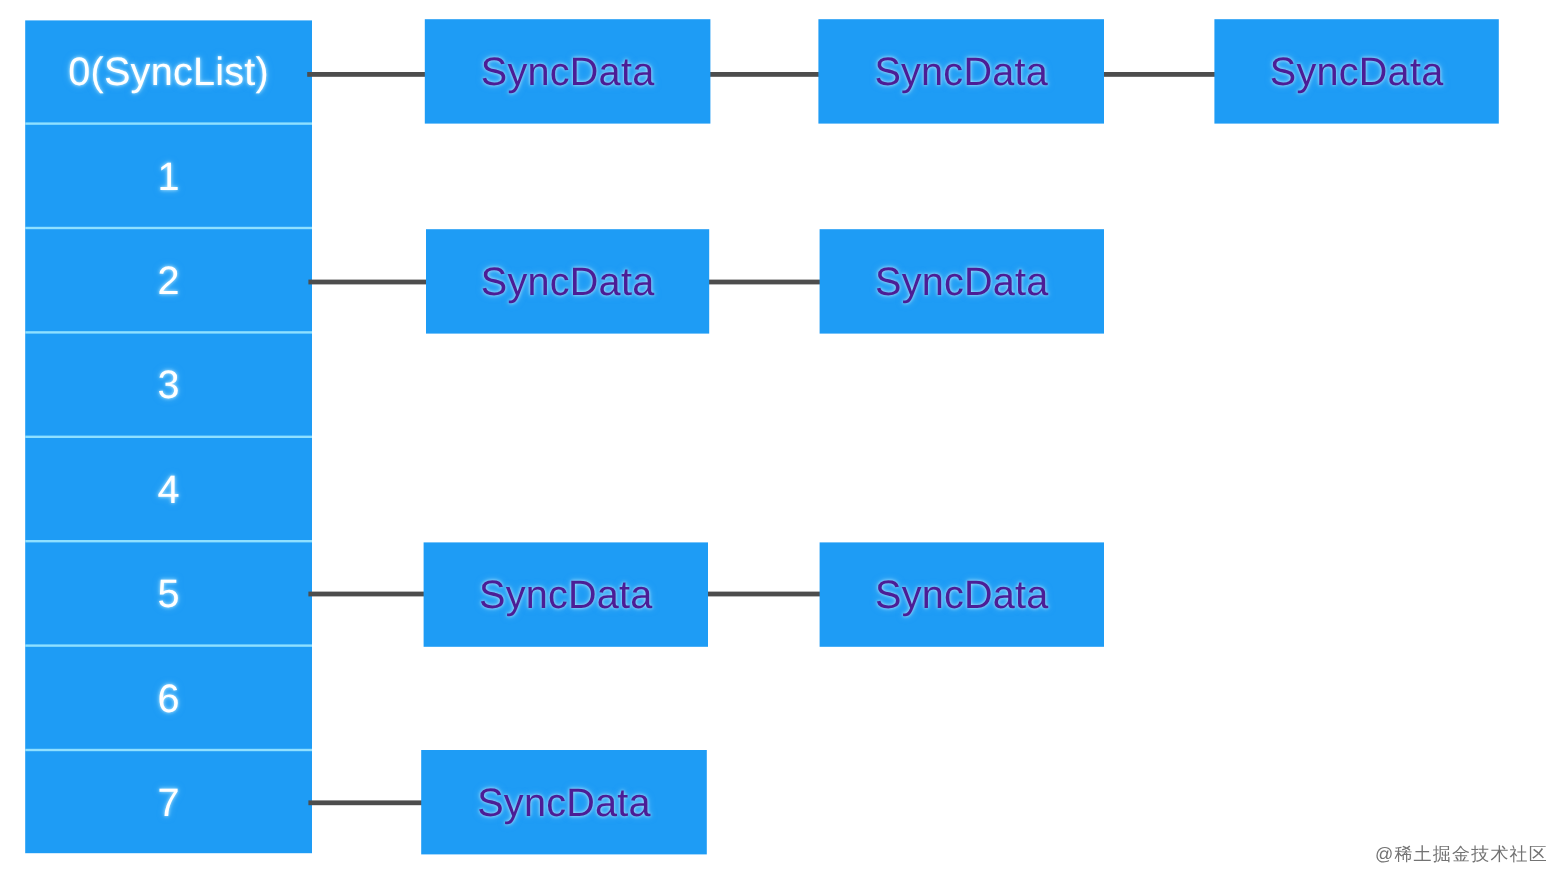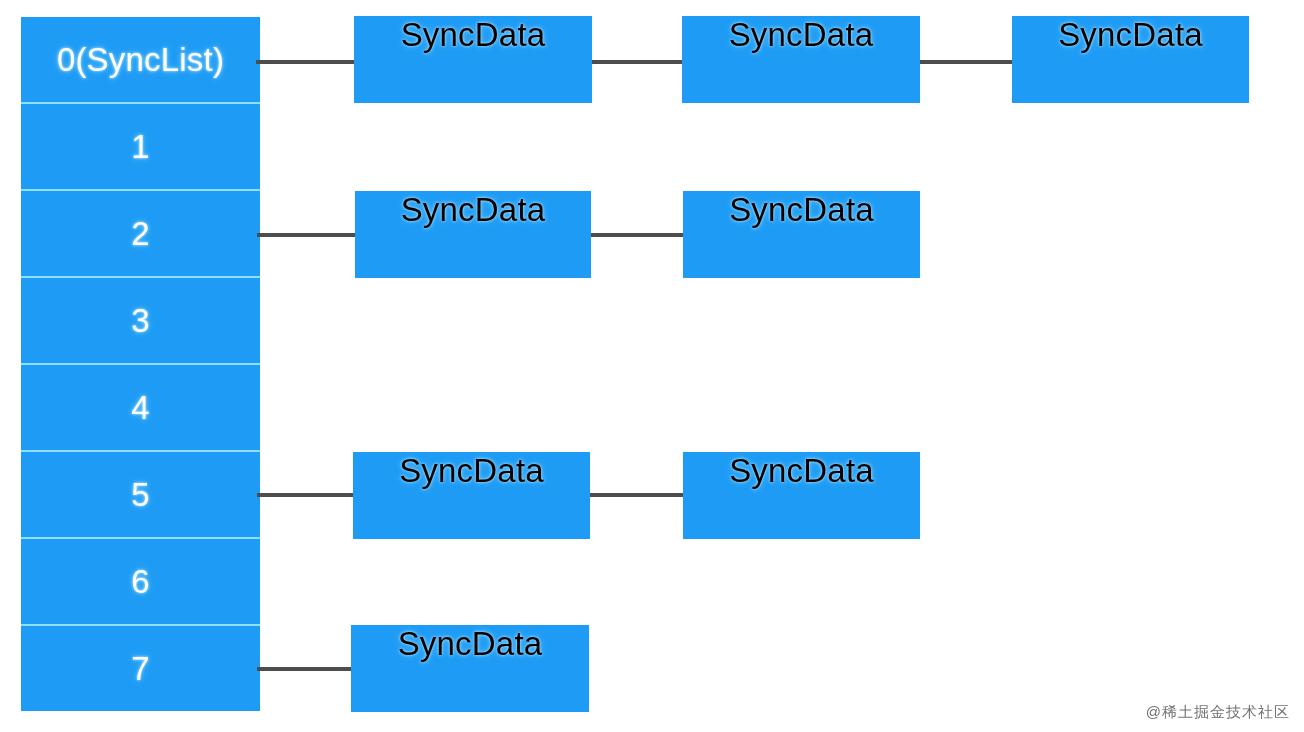--- a/index.html
+++ b/index.html
@@ -44,23 +44,23 @@
   }
   .bucket-cell + .bucket-cell {
     border-top: 2px solid #8FE0FF;
   }
 
   
   .node {
     position: absolute;
     background: #1E9CF5;
     display: flex;
-    align-items: flex-start;
+    align-items: center;
     justify-content: center;
-    color: #000000;
+    color: #4c1d95;
     font-size: 33px;
     letter-spacing: 0.2px;
     text-shadow: 0 0 3px rgba(200,240,255,0.95), 0 0 6px rgba(150,220,255,0.55);
     box-sizing: border-box;
   }
 
   
   .link {
     position: absolute;
     height: 4px;

